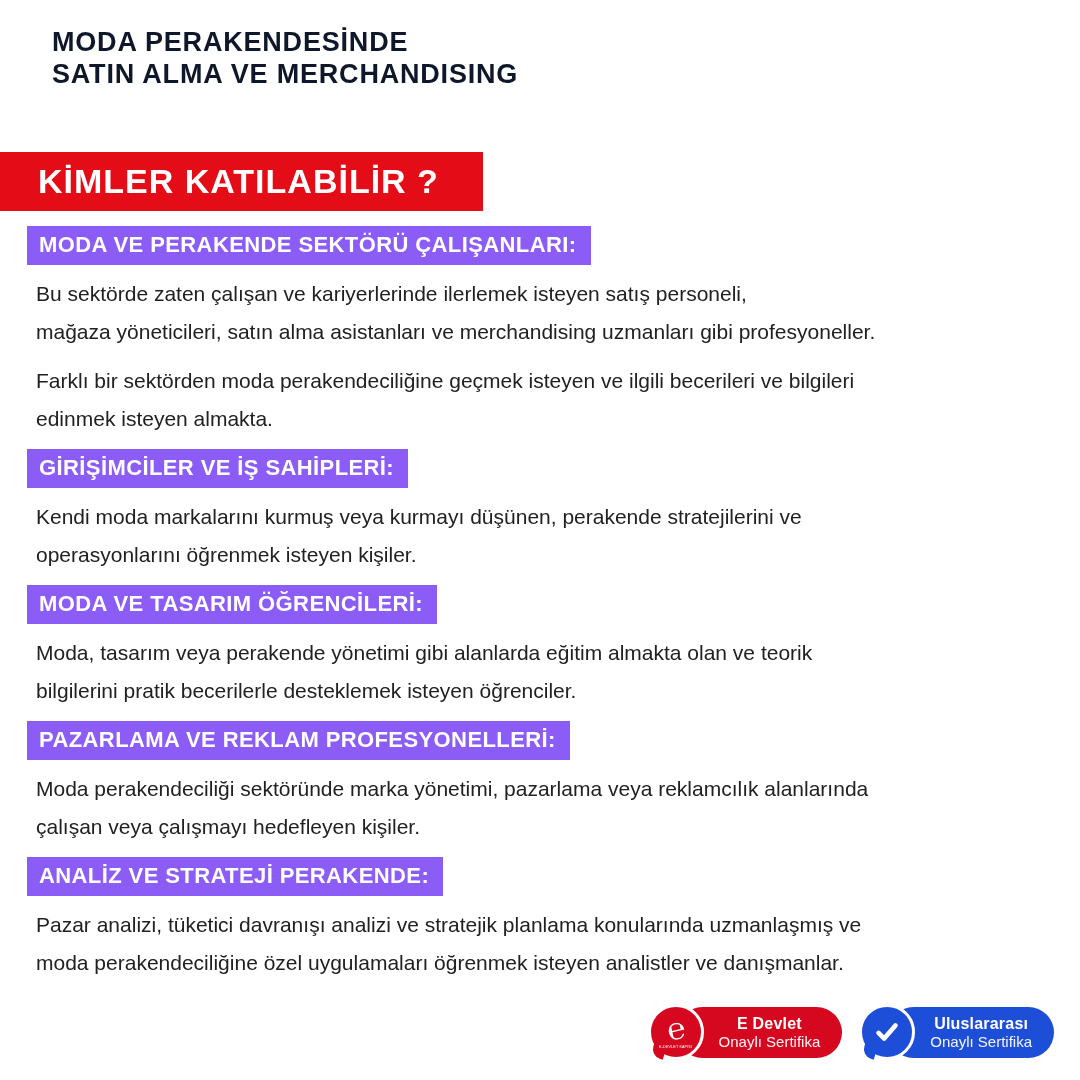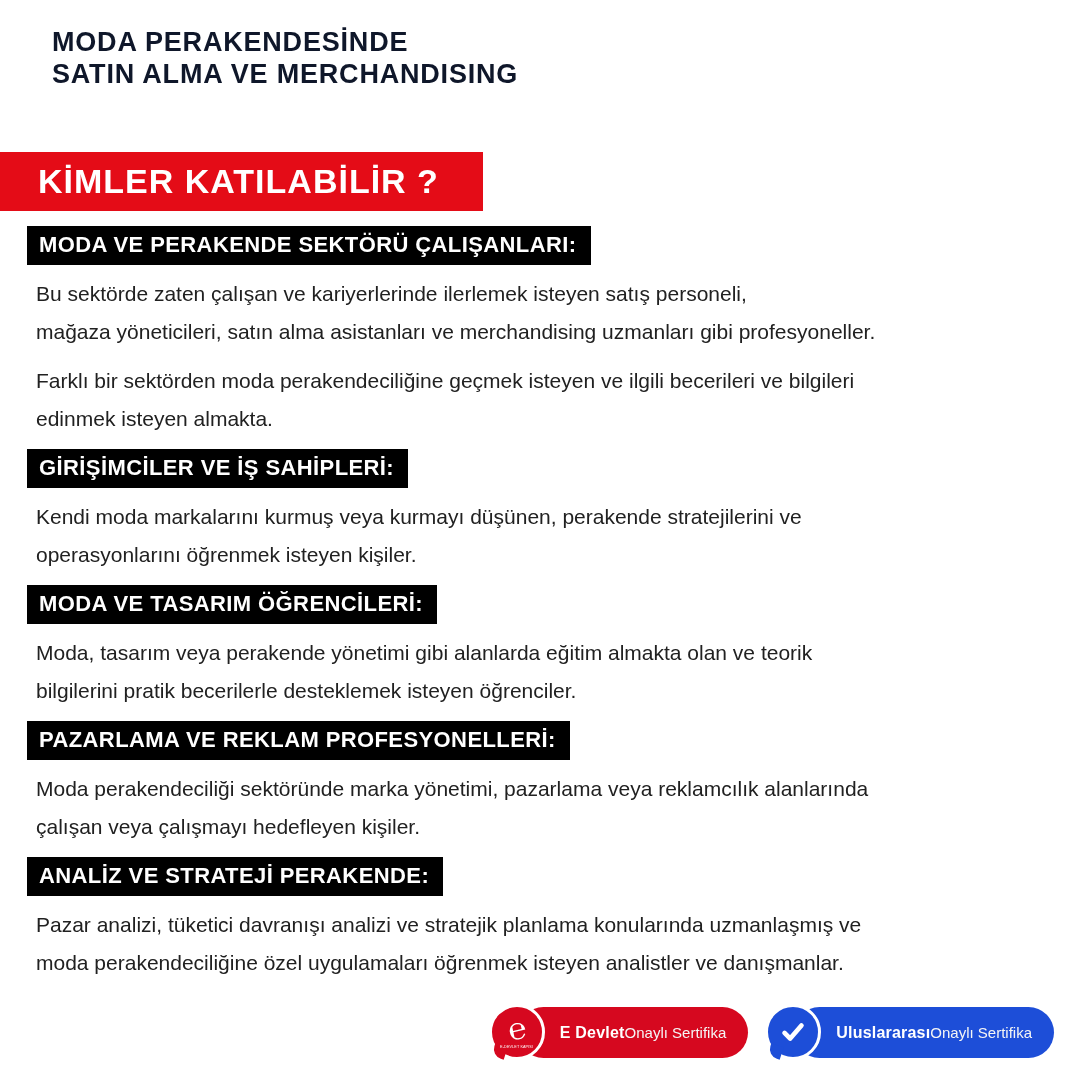--- a/index.html
+++ b/index.html
@@ -46,21 +46,21 @@
   .sections {
     position: absolute;
     left: 0;
     top: 226px;
     width: 1080px;
   }
   .section { margin-bottom: 12px; }
   .sec-badge {
     display: inline-block;
     margin-left: 27px;
-    background: #000000;
+    background: #8b5cf6;
     color: #ffffff;
     font-weight: 700;
     font-size: 22px;
     letter-spacing: 0.4px;
     padding: 6px 14px 7px 12px;
   }
   .sec-body {
     margin: 10px 40px 12px 36px;
     color: #212121;
     font-size: 21px;
@@ -75,20 +75,21 @@
     top: 1007px;
     right: 26px;
     display: flex;
     gap: 17px;
   }
   .cert { position: relative; padding-left: 29px; }
   .cert-pill {
     height: 51px;
     border-radius: 26px;
     display: flex;
+    flex-direction: column;
     justify-content: center;
     align-items: center;
     text-align: center;
     padding: 0 22px 0 42px;
     color: #ffffff;
   }
   .cert-line1 { font-weight: 700; font-size: 16px; letter-spacing: 0.2px; }
   .cert-line2 { font-weight: 400; font-size: 15px; color: #f5f5f5; }
   .cert-bubble {
     position: absolute;

